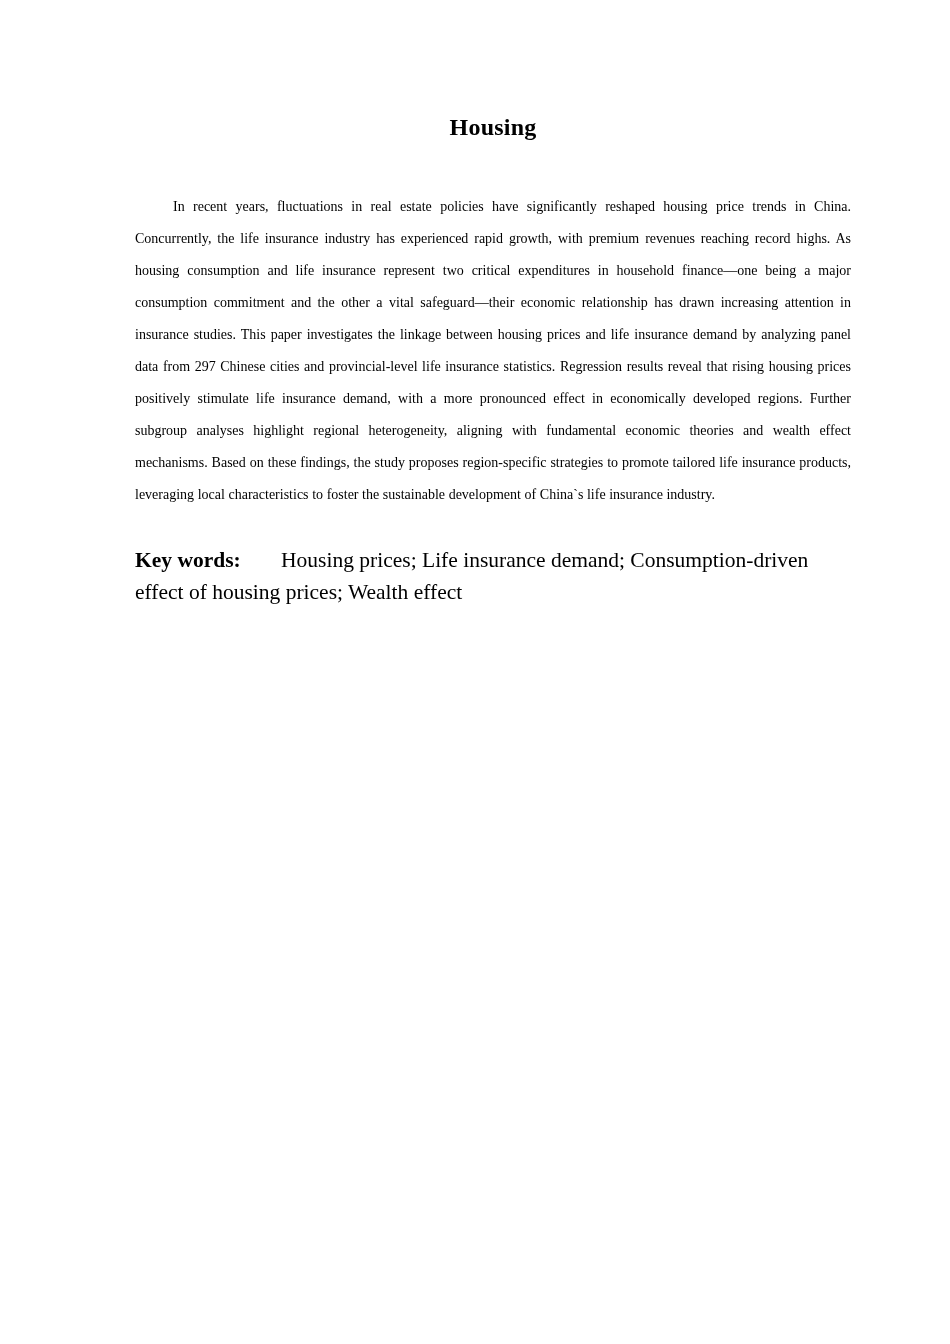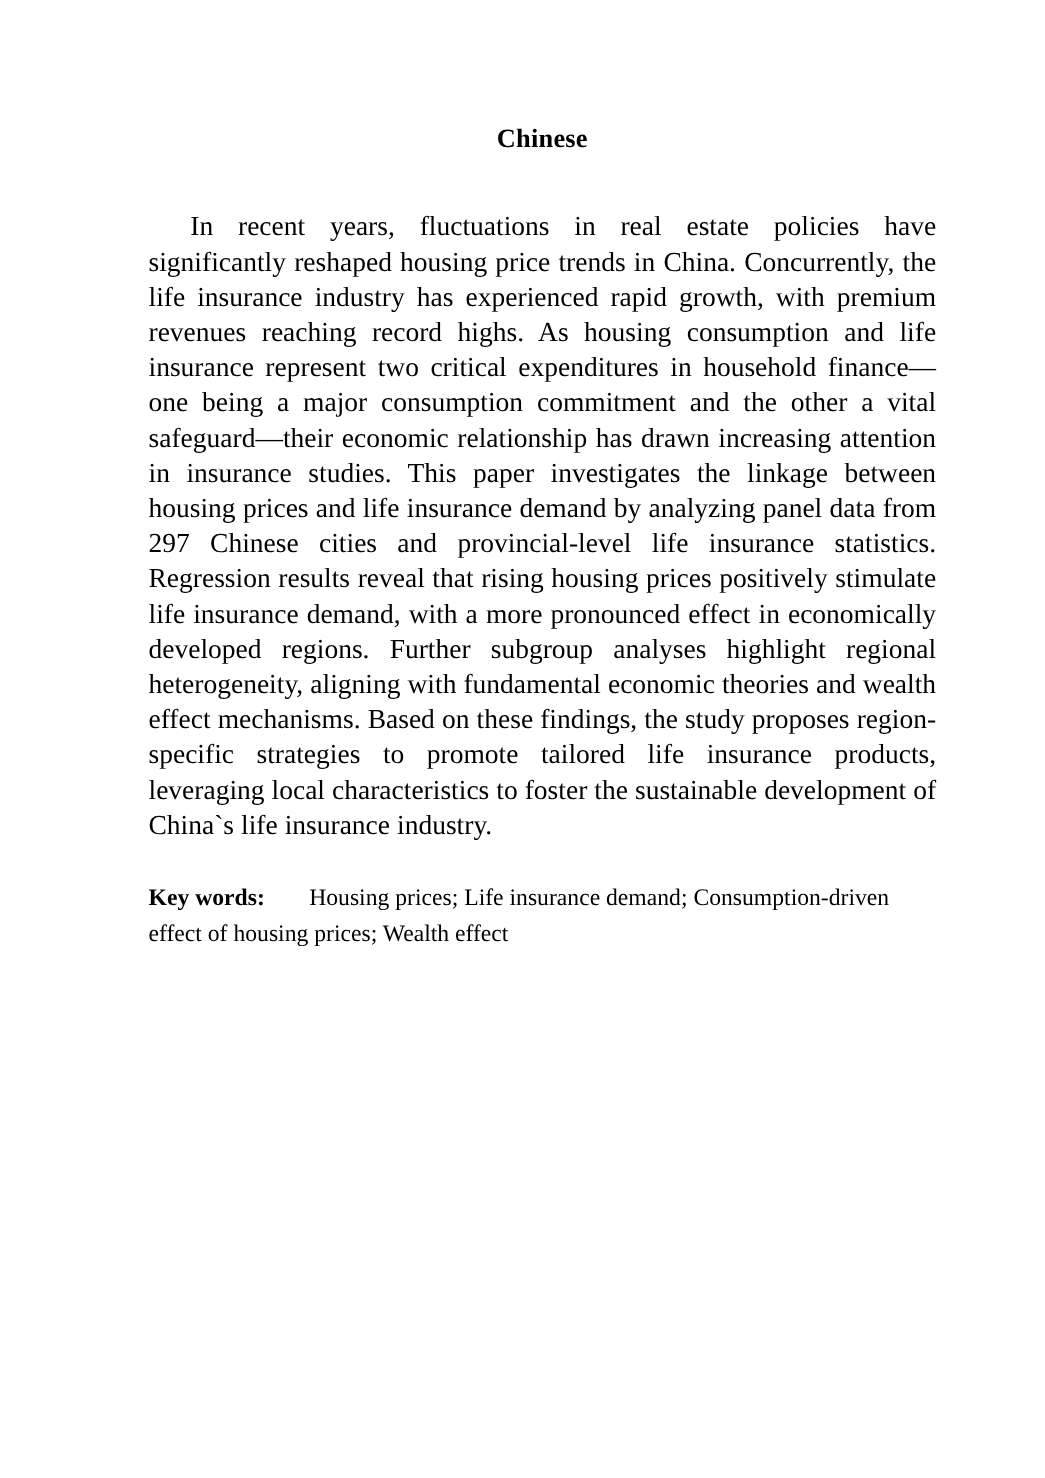--- a/index.html
+++ b/index.html
@@ -40,21 +40,21 @@
     letter-spacing: 0.2px;
     margin: 0;
     padding: 0;
     line-height: 30px;
   }
 
   .abstract-body {
     margin: 0;
     padding: 0;
     margin-top: 49px;
-    font-size: 25px;
+    font-size: 14px;
     line-height: 32px;
     text-align: justify;
     text-justify: inter-word;
     text-indent: 38px;
     hyphens: none;
     -webkit-hyphens: none;
     word-spacing: 0.1px;
   }
 
   .keywords-block {
@@ -77,21 +77,21 @@
     margin-left: 35px;
   }
 </style>
 </head>
 <body>
 
 <div class="page">
 
   <div class="content">
 
-    <h1 class="doc-title">Chinese</h1>
+    <h1 class="doc-title">Housing</h1>
 
     <p class="abstract-body">In recent years, fluctuations in real estate policies have significantly reshaped housing price trends in China. Concurrently, the life insurance industry has experienced rapid growth, with premium revenues reaching record highs. As housing consumption and life insurance represent two critical expenditures in household finance—one being a major consumption commitment and the other a vital safeguard—their  economic relationship has drawn increasing attention in insurance studies. This paper investigates the linkage between housing prices and life insurance demand by analyzing panel data from 297 Chinese cities and provincial-level life insurance statistics. Regression results reveal that rising housing prices positively stimulate life insurance demand, with a more pronounced effect in economically developed regions. Further subgroup analyses highlight regional heterogeneity, aligning with fundamental economic theories and wealth effect mechanisms. Based on these findings, the study proposes region-specific strategies to promote tailored life insurance products, leveraging local characteristics to foster the sustainable development of China`s life insurance industry.</p>
 
     <p class="keywords-block"><span class="kw-label">Key  words:</span><span class="kw-list"> Housing prices;  Life insurance demand;  Consumption-driven effect of housing prices;  Wealth effect</span></p>
 
   </div>
 
 </div>
 
 </body></html>

